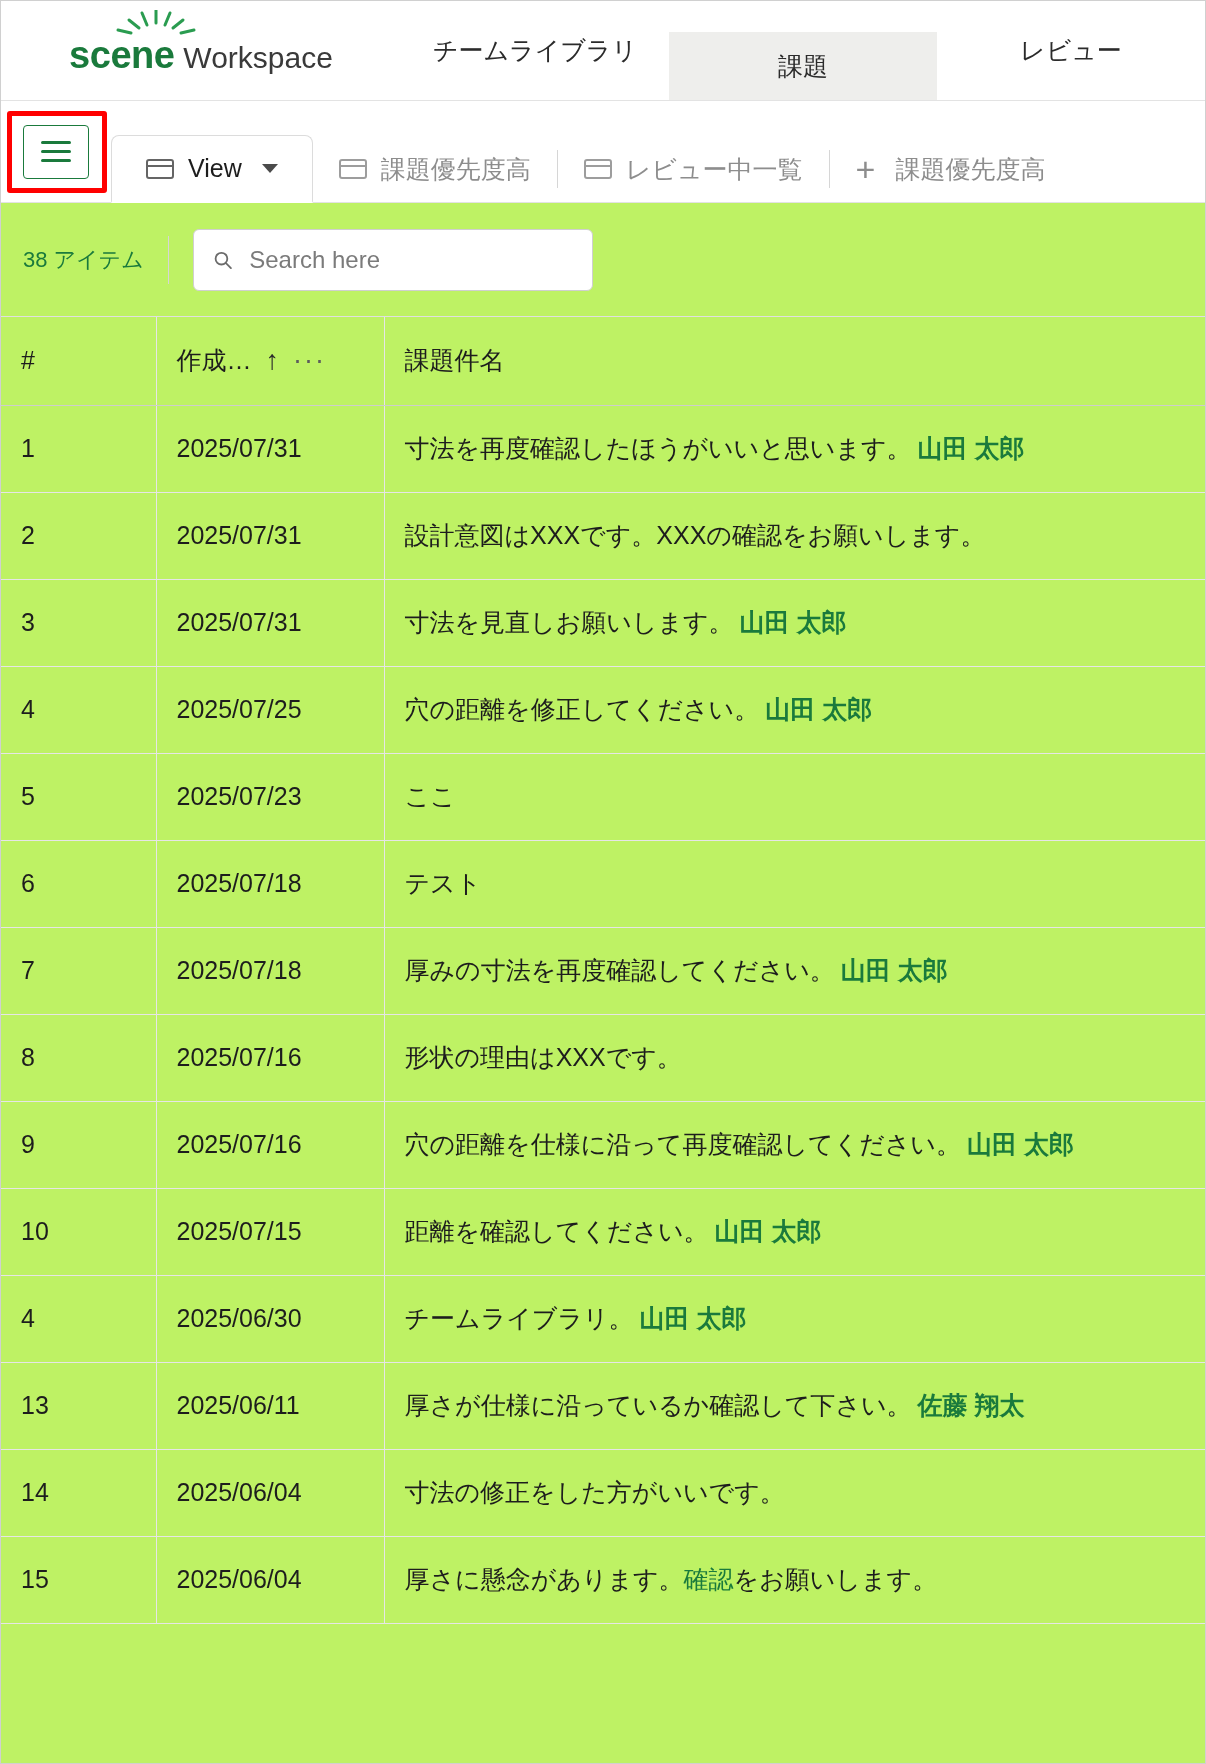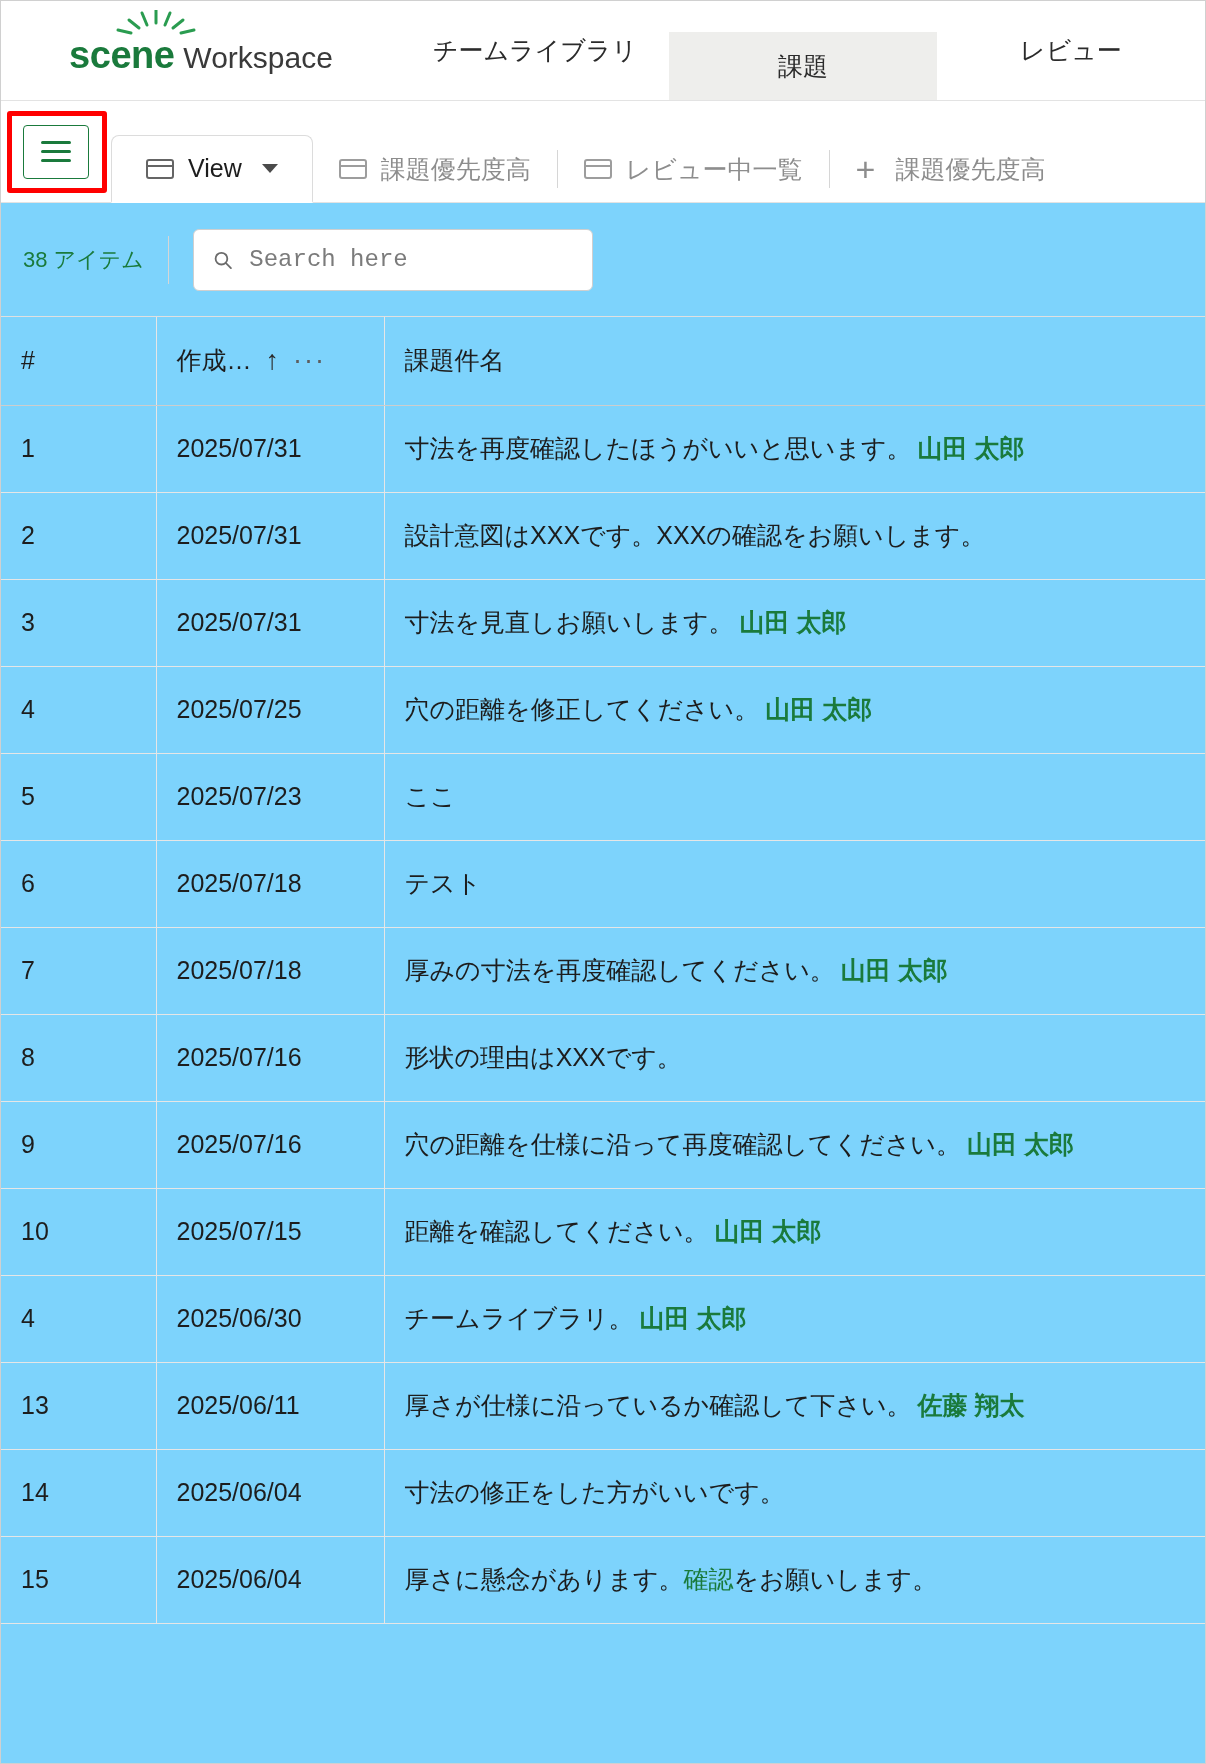--- a/index.html
+++ b/index.html
@@ -5,21 +5,21 @@
   * { box-sizing: border-box; }
   html, body {
     margin: 0; padding: 0;
     background: #ffffff;
     font-family: "Liberation Sans", "DejaVu Sans", sans-serif;
   }
   #app {
     width: 1206px;
     height: 1764px;
     position: relative;
-    background: #7dd3fc;
+    background: #bef264;
     overflow: hidden;
     border: 1px solid #d0d0d0;
   }
 
   
   .topbar {
     height: 100px;
     display: flex;
     align-items: stretch;
     border-bottom: 1px solid #e3e3e3;
@@ -222,21 +222,21 @@
     padding: 0 18px;
     gap: 14px;
     background: #fff;
   }
   .search-input {
     border: none;
     outline: none;
     font-size: 24px;
     color: #5f5f5f;
     width: 100%;
-    font-family: Liberation Mono, monospace;
+    font-family: Liberation Sans, sans-serif;
     background: transparent;
   }
   .search-input::placeholder { color: #7b7b7b; }
 
   
   table.issues {
     width: 100%;
     border-collapse: collapse;
     table-layout: fixed;
   }

